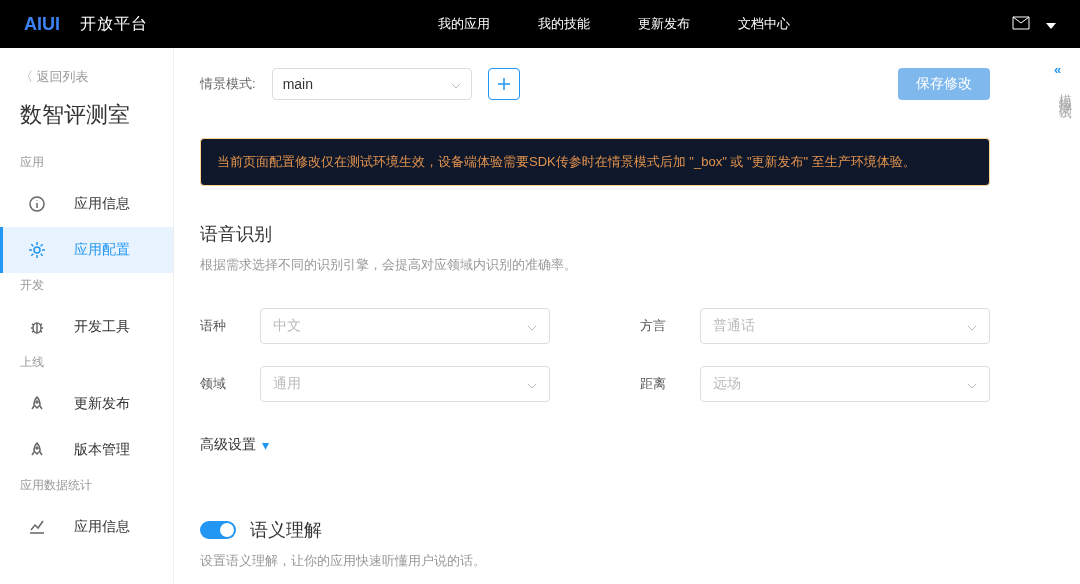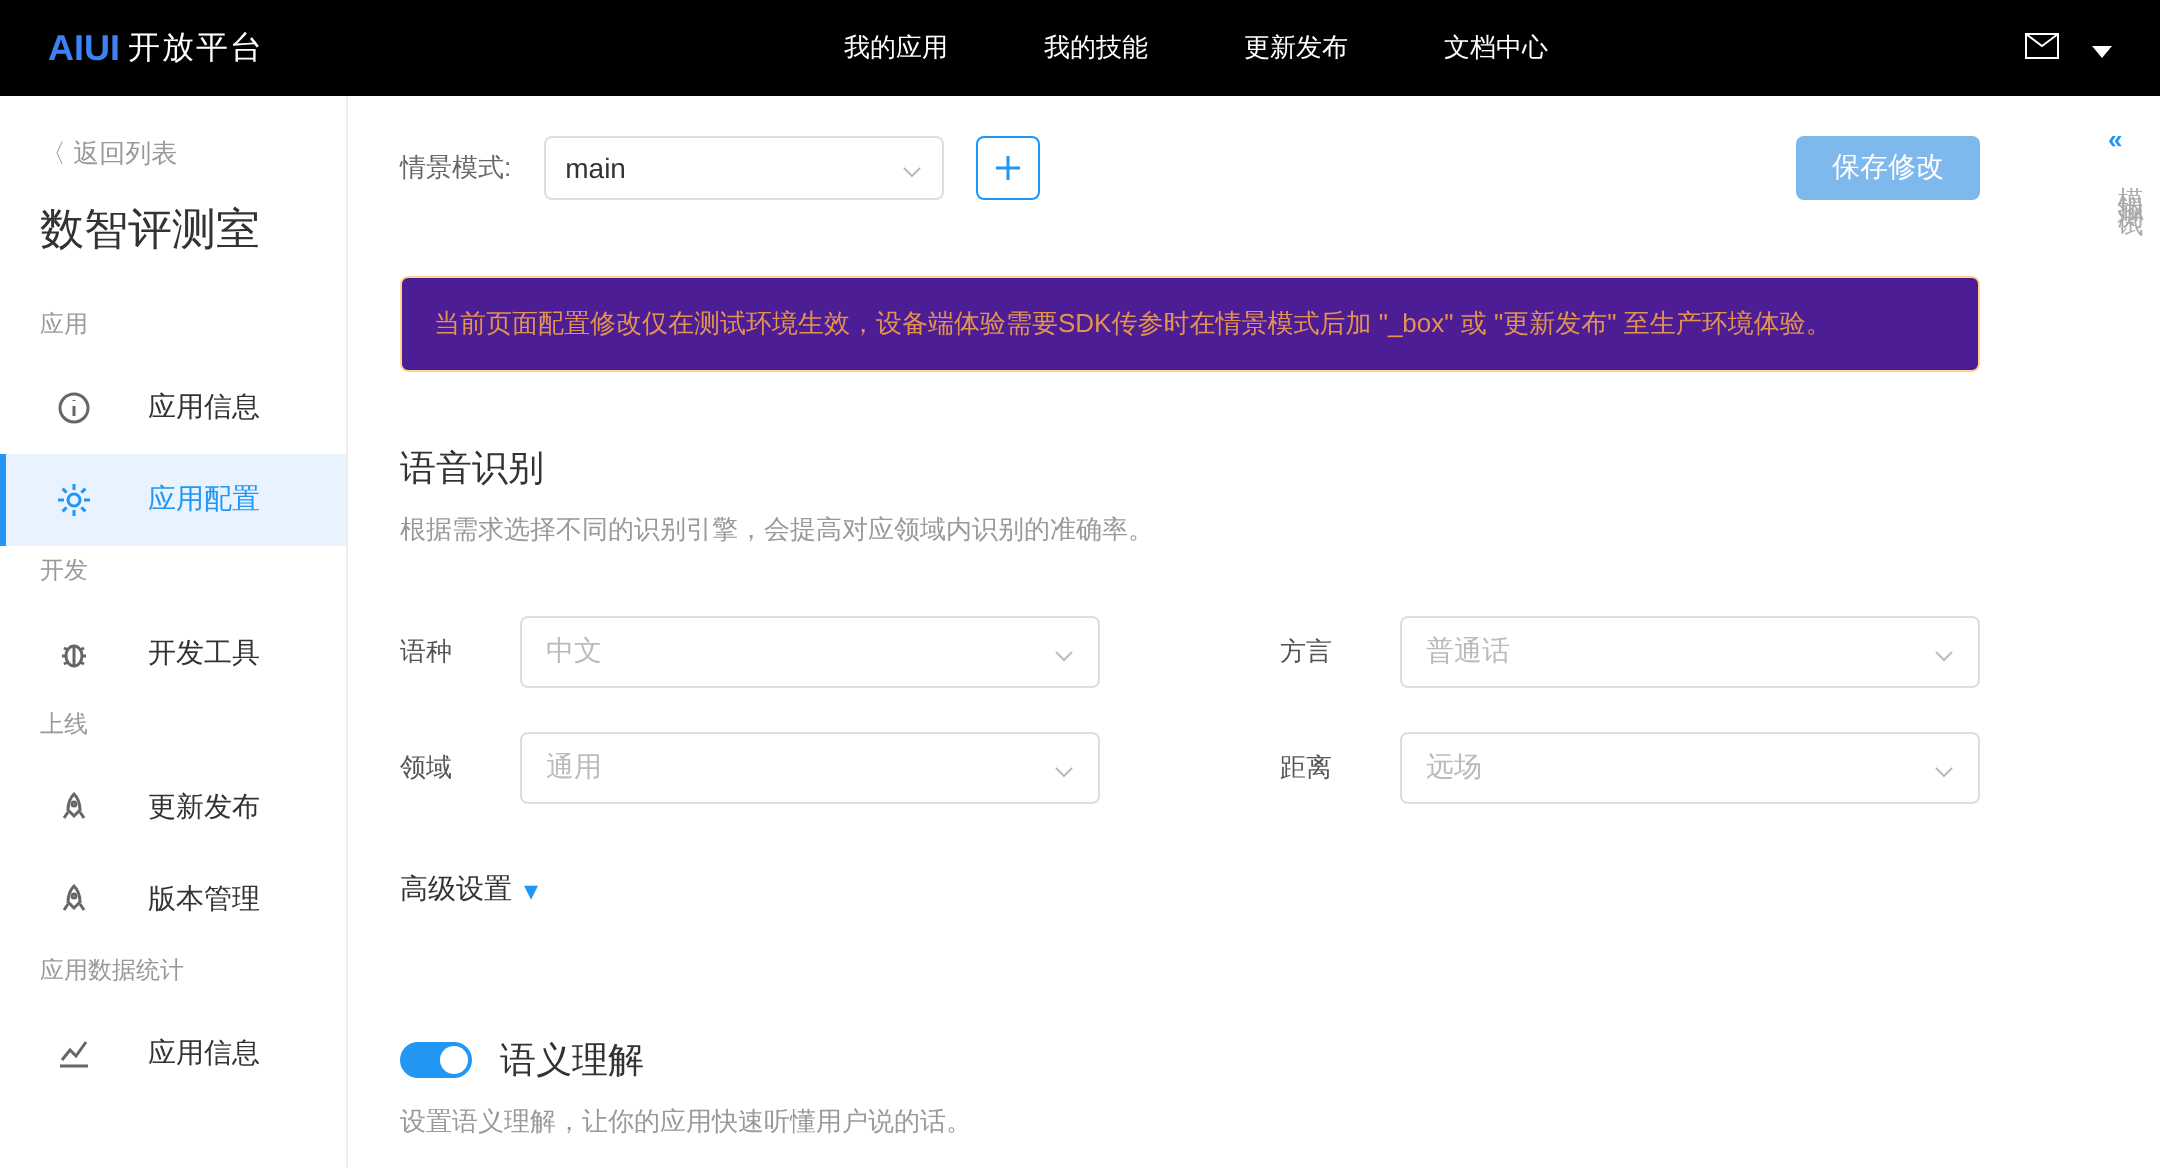--- a/index.html
+++ b/index.html
@@ -1,20 +1,20 @@
 <!DOCTYPE html>
 <html><head>
   <meta charset="utf-8">
   <style>
     * { box-sizing: border-box; margin: 0; padding: 0; }
     body { font-family: -apple-system, "PingFang SC", "Microsoft YaHei", sans-serif; background: #fff; font-size: 14px; color: #333; }
 
     
     .top-header { height: 48px; background: #000; display: flex; align-items: center; padding: 0 24px; }
-    .logo { display: flex; align-items: center; gap: 4px; }
+    .logo { display: flex; align-items: center; gap: 20px; }
     .logo-text { color: #fff; font-size: 16px; font-weight: 500; letter-spacing: 1px; }
     .logo-aiui { color: #3b82f6; font-size: 18px; font-weight: 600; }
     .nav-center { display: flex; gap: 48px; margin-left: 290px; flex: 1; }
     .nav-item { color: #fff; font-size: 13px; cursor: pointer; }
     .header-right { display: flex; align-items: center; gap: 16px; }
     .mail-icon svg, .chevron-icon svg { fill: #fff; }
 
     
     .layout { display: flex; }
     .sidebar { width: 215px; border-right: 1px solid #eee; padding-top: 20px; }
@@ -30,21 +30,21 @@
     
     .main { flex: 1; padding: 20px 90px 40px 26px; position: relative; }
     .scene-bar { display: flex; align-items: center; gap: 16px; }
     .scene-label { color: #666; font-size: 13px; }
     .scene-select { border: 1px solid #ddd; border-radius: 4px; height: 32px; width: 200px; display: flex; align-items: center; justify-content: space-between; padding: 0 10px; cursor: pointer; color: #333; }
     .scene-select .chev { width: 10px; color: #bbb; }
     .plus-btn { width: 32px; height: 32px; border: 1px solid #2196f3; border-radius: 4px; display: flex; align-items: center; justify-content: center; color: #2196f3; cursor: pointer; }
     .plus-btn svg { stroke: #2196f3; }
     .save-btn { margin-left: auto; background: #7fb8ed; color: #fff; border-radius: 4px; height: 32px; padding: 16px 18px; display: flex; align-items: center; cursor: pointer; }
 
-    .notice { border: 1px solid #ffd58f; background: #4c1d95; color: #e2934e; border-radius: 4px; padding: 14px 16px; margin-top: 38px; font-size: 13px; }
+    .notice { border: 1px solid #ffd58f; background: #0f172a; color: #e2934e; border-radius: 4px; padding: 14px 16px; margin-top: 38px; font-size: 13px; }
 
     .section { margin-top: 36px; }
     .section-title { font-size: 18px; font-weight: 500; color: #333; margin-bottom: 10px; margin-top: 28px; }
     .section-desc { color: #999; font-size: 13px; }
 
     .form-grid { display: grid; grid-template-columns: 60px 290px 90px 60px 290px; row-gap: 22px; align-items: center; margin-top: 34px; }
     .form-label { color: #555; font-size: 13px; }
     .form-select { border: 1px solid #ddd; border-radius: 4px; height: 36px; display: flex; align-items: center; justify-content: space-between; padding: 0 12px; color: #bbb; cursor: pointer; }
     .form-select .chev { width: 10px; }
 

